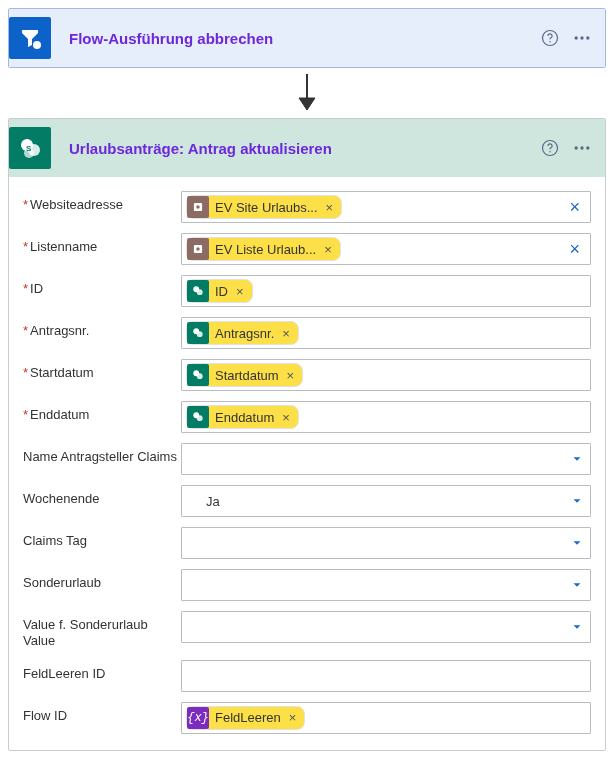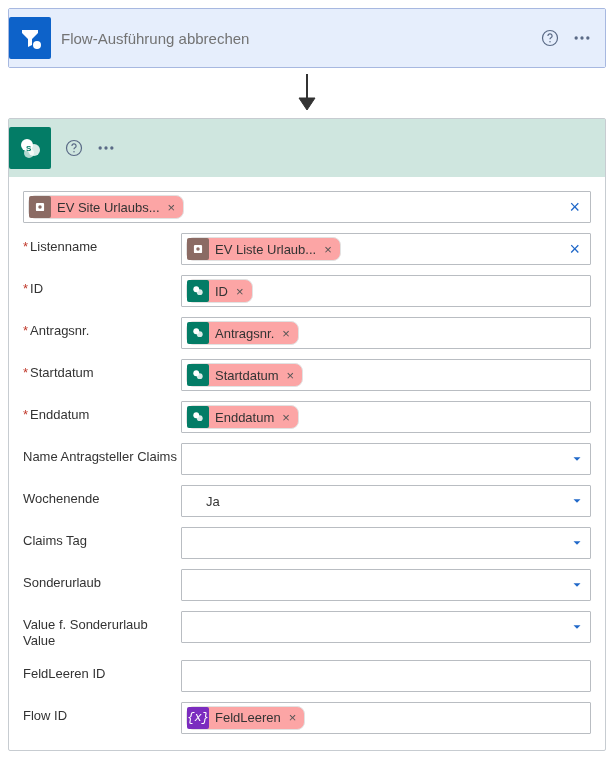--- a/index.html
+++ b/index.html
@@ -41,22 +41,23 @@
     justify-content: center;
     flex: 0 0 42px;
     border-radius: 2px;
   }
   .hdr-icon-cancel { background: #0d62c9; }
   .hdr-icon-sp     { background: #037c66; }
   .hdr-icon svg { width: 24px; height: 24px; fill: #fff; }
   .hdr-title {
     flex: 1;
     font-size: 15px;
-    font-weight: 400;
-    color: #737373;
+    font-weight: 700;
+    color: #6d28d9;
+    margin-left: 8px;
   }
   .hdr-actions {
     display: flex;
     align-items: center;
     gap: 6px;
   }
   .hdr-help, .hdr-menu {
     width: 26px;
     height: 26px;
     display: flex;
@@ -110,21 +111,21 @@
     align-items: center;
     padding: 2px 4px;
     gap: 4px;
     position: relative;
     background: #fff;
   }
 
   .token {
     display: inline-flex;
     align-items: center;
-    background: #fca5a5;
+    background: #fde047;
     border: 1px solid #e2e2e2;
     border-radius: 8px;
     height: 24px;
     padding: 0 6px 0 0;
     gap: 6px;
     font-size: 13px;
     color: #333;
     max-width: 100%;
   }
   .token-ic {
@@ -239,20 +240,21 @@
 <div class="card">
   <div class="card-header hdr-sp">
     <div class="hdr-icon hdr-icon-sp">
       <svg viewBox="0 0 24 24">
           <circle cx="9" cy="9" r="6"></circle>
           <circle cx="16" cy="14" r="6" opacity="0.85"></circle>
           <circle cx="11" cy="17" r="5" opacity="0.7"></circle>
           <text x="8" y="15" font-size="8" fill="#037c66" font-weight="bold">S</text>
         </svg>
     </div>
+    <div class="hdr-title">Urlaubsanträge: Antrag aktualisieren</div>
     <div class="hdr-actions">
       <div class="hdr-help">
         <svg viewBox="0 0 24 24">
             <circle cx="12" cy="12" r="10"></circle>
             <path d="M9.2 9.2a2.8 2.8 0 1 1 4.1 2.5c-.9.5-1.3 1-1.3 2"></path>
             <circle cx="12" cy="17" r="1" fill="#5a6a86" stroke="none"></circle>
           </svg>
       </div>
       <div class="hdr-menu">
         <svg viewBox="0 0 24 24">
@@ -260,20 +262,21 @@
             <circle cx="12" cy="12" r="2"></circle>
             <circle cx="19" cy="12" r="2"></circle>
           </svg>
       </div>
     </div>
   </div>
 
   <div class="card-body">
 
     <div class="field-row">
+      <div class="field-label"><span class="req">*</span><span>Websiteadresse</span></div>
       <div class="field-value">
         <div class="token-field">
           <span class="token">
             <span class="token-ic ic-env">
                 <svg viewBox="0 0 24 24">
                   <rect x="5" y="5" width="14" height="14" rx="2"></rect>
                   <circle cx="12" cy="12" r="3" fill="#8b6b64"></circle>
                 </svg>
               </span>
             <span class="token-text">EV Site Urlaubs...</span>

